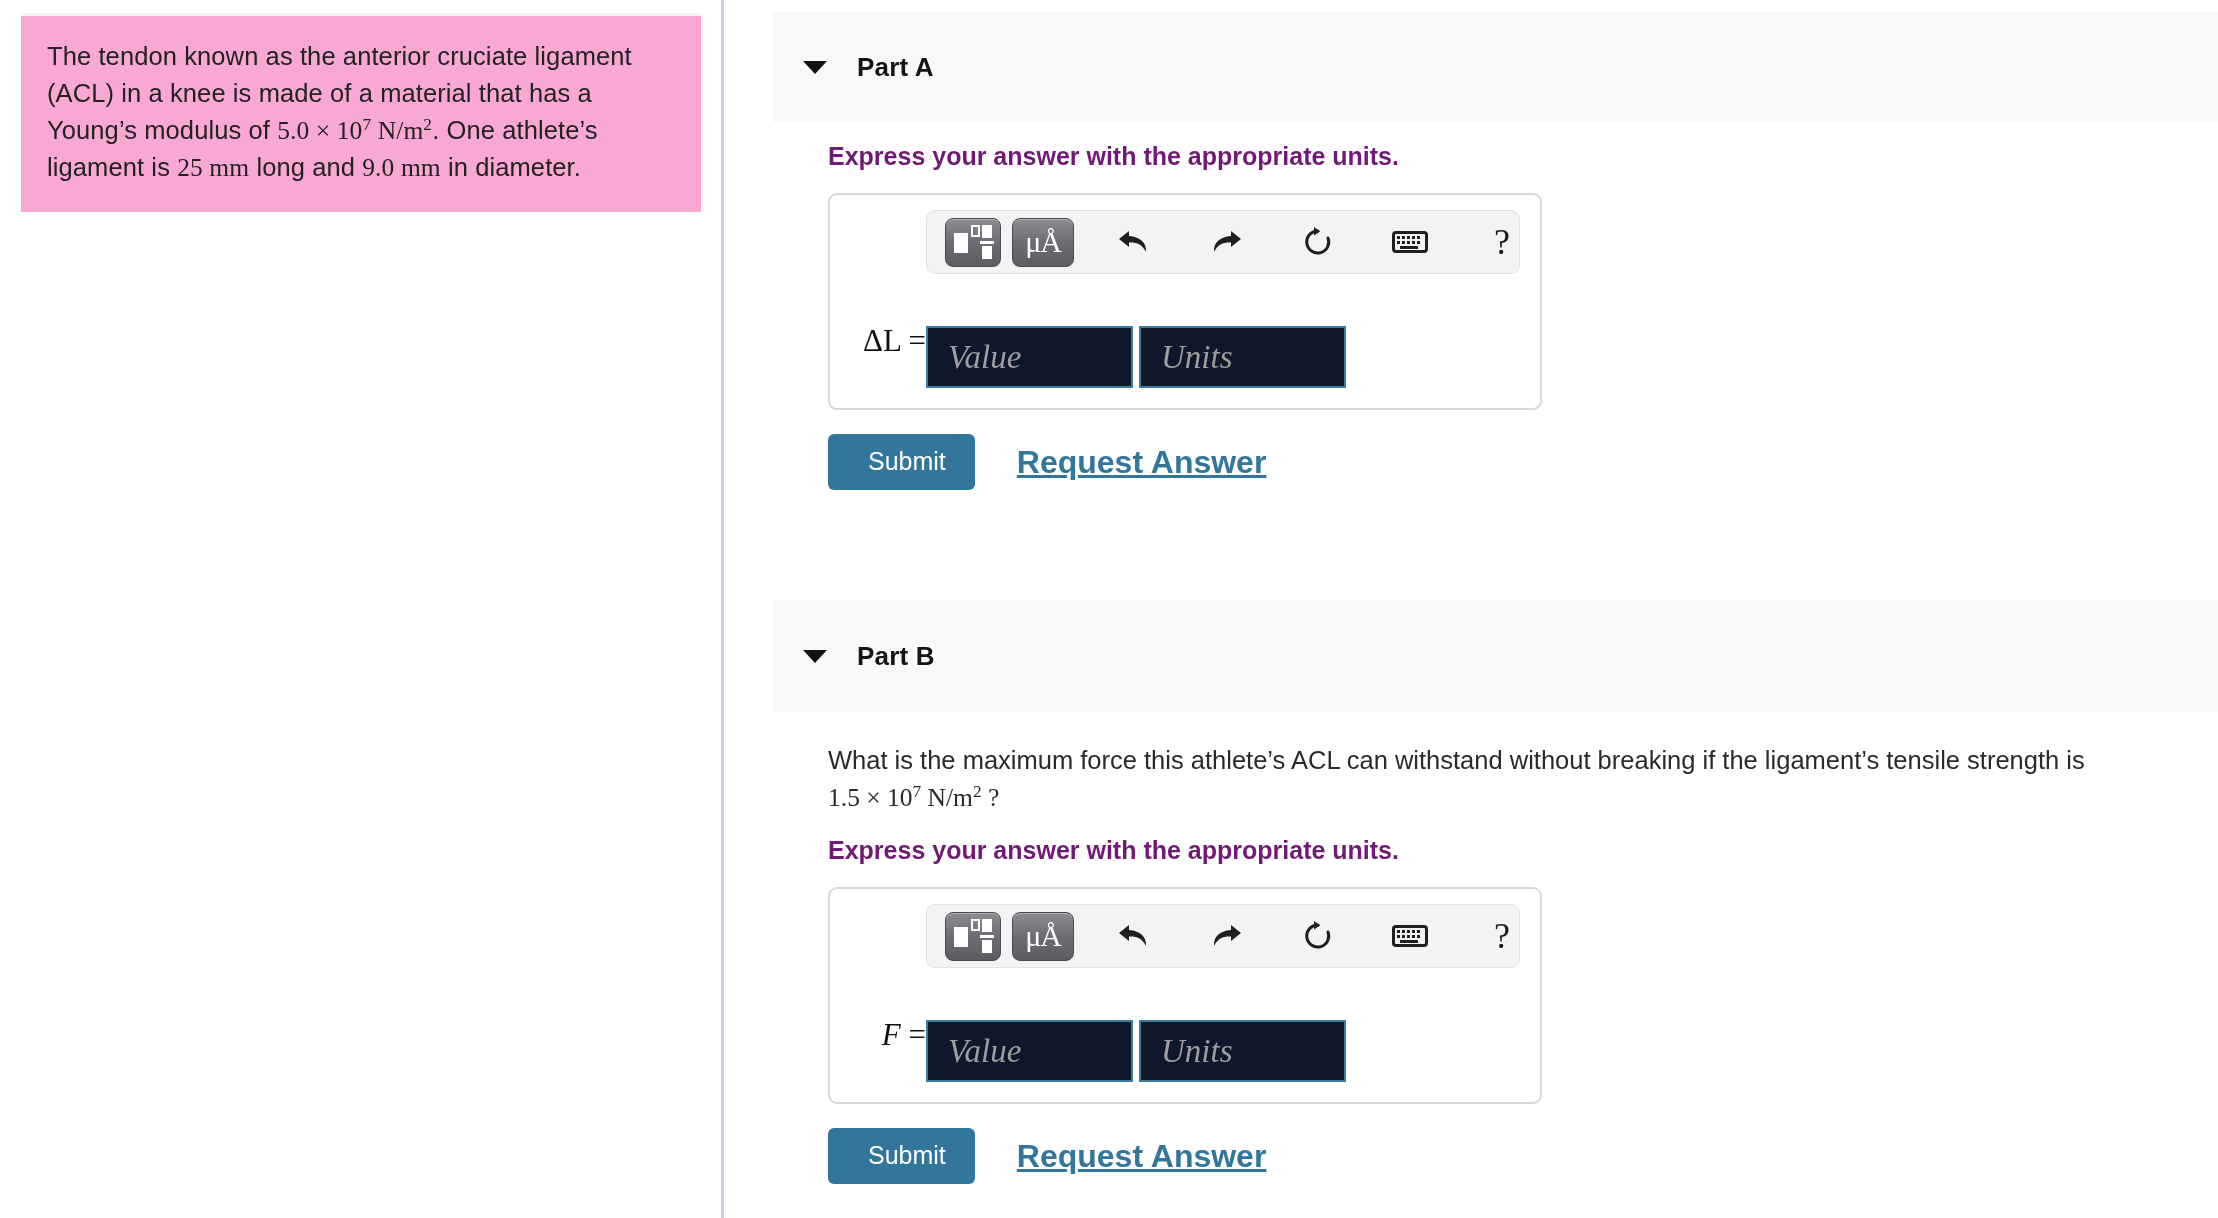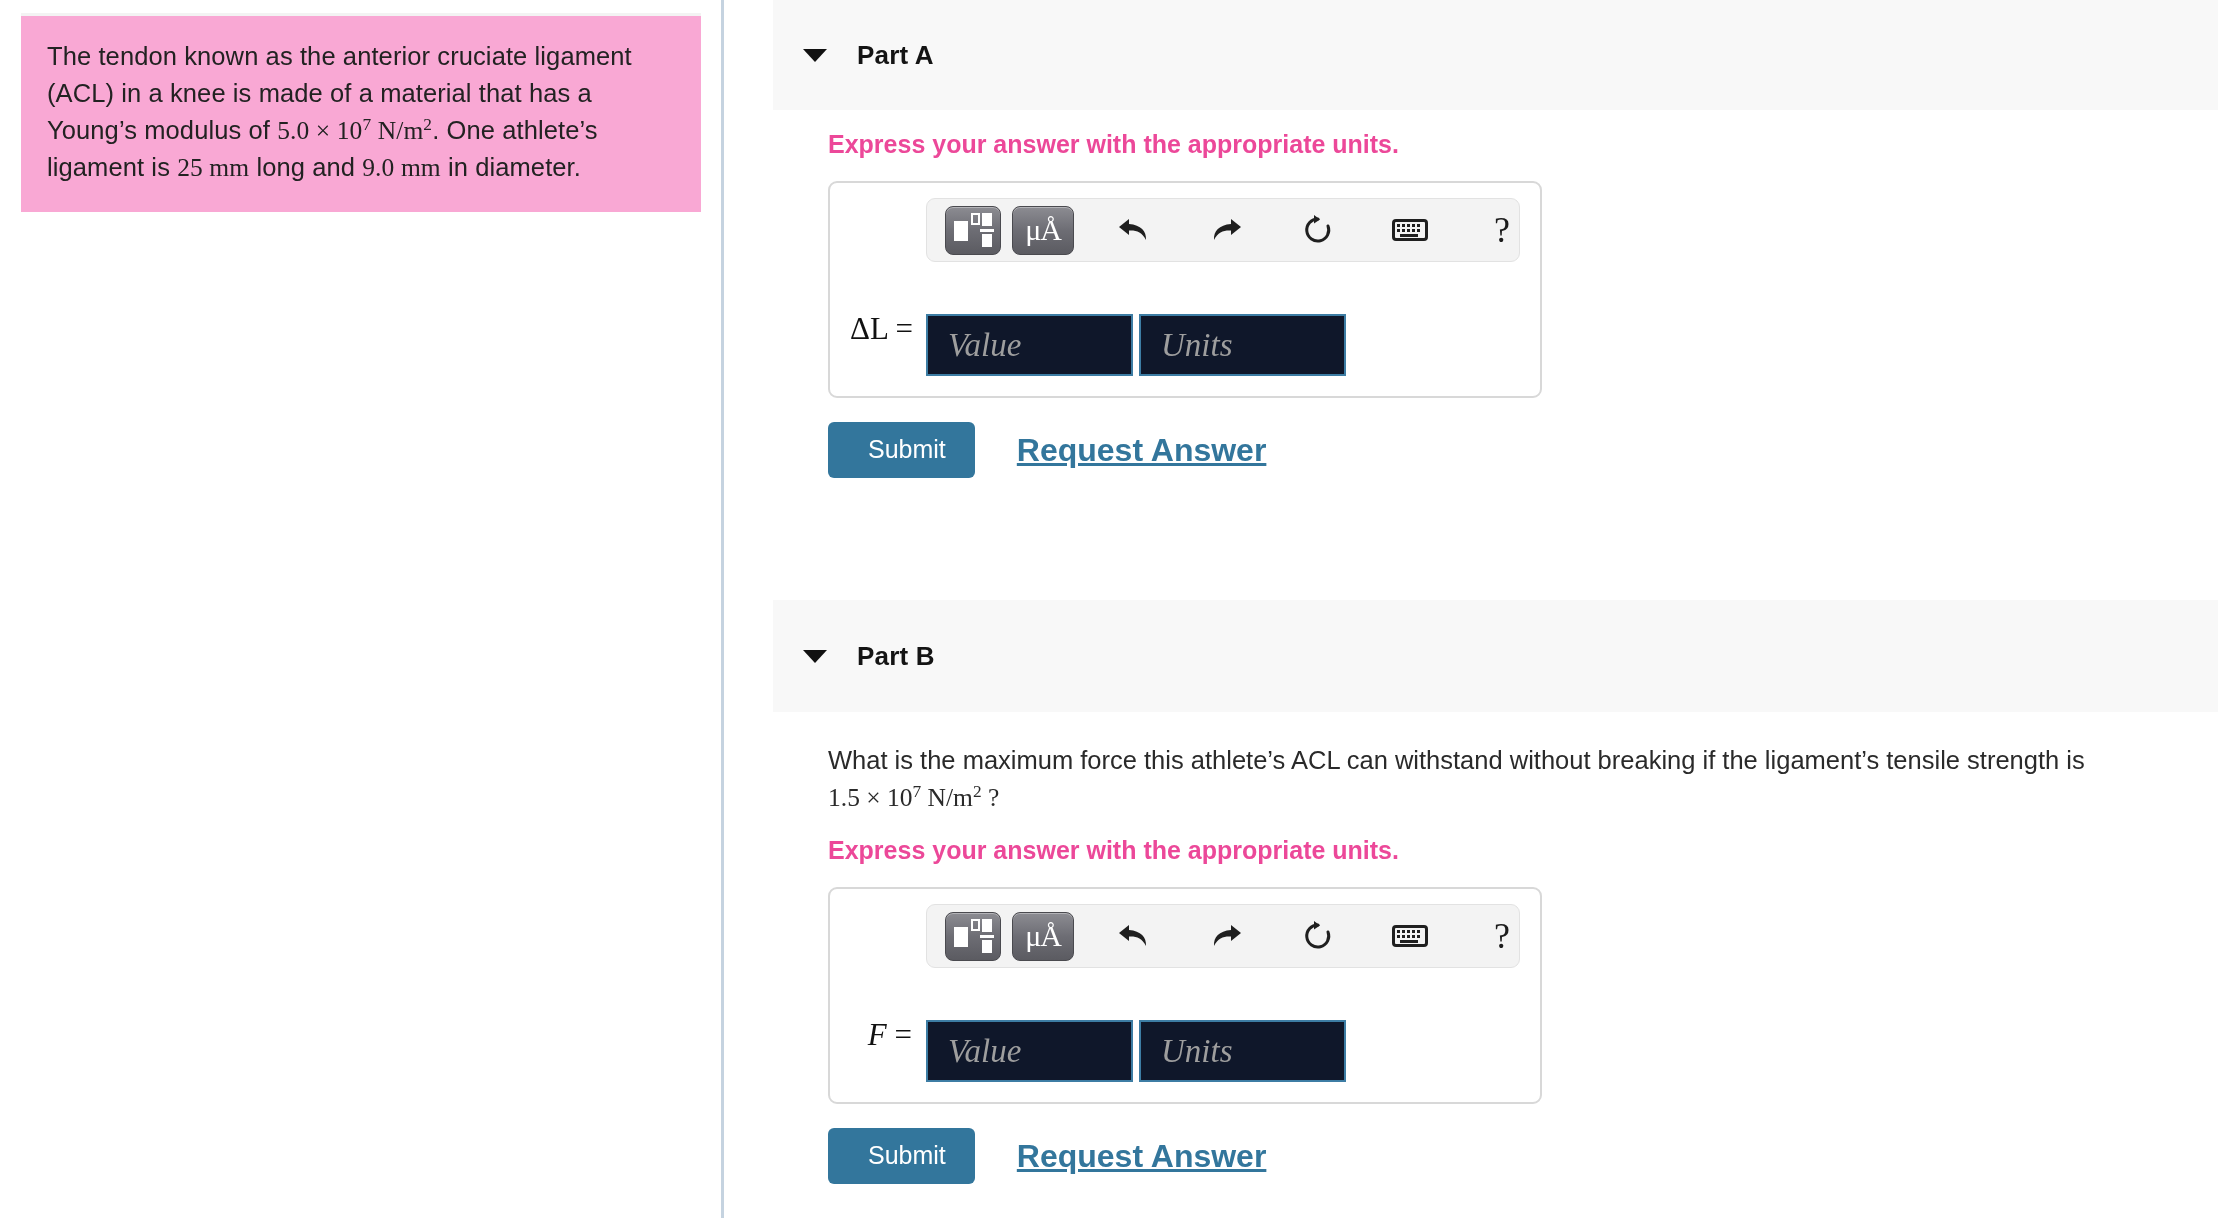--- a/index.html
+++ b/index.html
@@ -64,21 +64,21 @@
   }
 
   .part-body { margin-left: 104px; }
 
   .question {
     font-size: 25.5px; line-height: 37px; color: #2a2a2a;
     max-width: 1300px;
     margin-top: 30px;
   }
   .express {
-    font-size: 25px; font-weight: bold; color: #ec4899;
+    font-size: 25px; font-weight: bold; color: #701a75;
     margin-top: 20px;
   }
 
   
   .answer-panel {
     margin-top: 22px;
     border: 2px solid #d8d8d8;
     border-radius: 9px;
     background: #ffffff;
     padding: 15px 20px 20px 20px;
@@ -127,21 +127,21 @@
   .tb-icon svg { display: block; }
   .helpq { font-size: 36px; font-weight: normal; color: #1c1c1c; font-family: "Liberation Serif", serif; }
 
   .answer-row {
     display: flex; align-items: center;
     margin-top: 20px;
   }
   .var-label {
     font-family: "Liberation Serif", serif;
     font-size: 31px; color: #111;
-    width: 76px; text-align: right; padding-right: 14px;
+    width: 76px; text-align: right; 
     white-space: nowrap;
     flex: 0 0 auto;
   }
   .var-label i { font-style: italic; }
   .fld {
     height: 62px;
     border: 2px solid #3d7da4;
     background: #0f172a;
     display: flex; align-items: center;
     padding-left: 20px;
@@ -165,21 +165,21 @@
     cursor: pointer;
     font-family: "Liberation Sans", sans-serif;
   }
   .request-link {
     margin-left: 42px;
     color: #33769c; font-size: 32px; font-weight: bold;
     text-decoration: underline; cursor: pointer;
   }
 
   
-  #part-a-section { position: absolute; left: 0; top: 0; }
+  #part-a-section { position: absolute; left: 0; top: 12px; }
   #part-b-section { position: absolute; left: 0; top: 600px; }
 </style>
 </head>
 <body>
 
 <div class="page">
 
   <div class="left-col">
     <div class="problem-box">
       <div class="problem-text">

